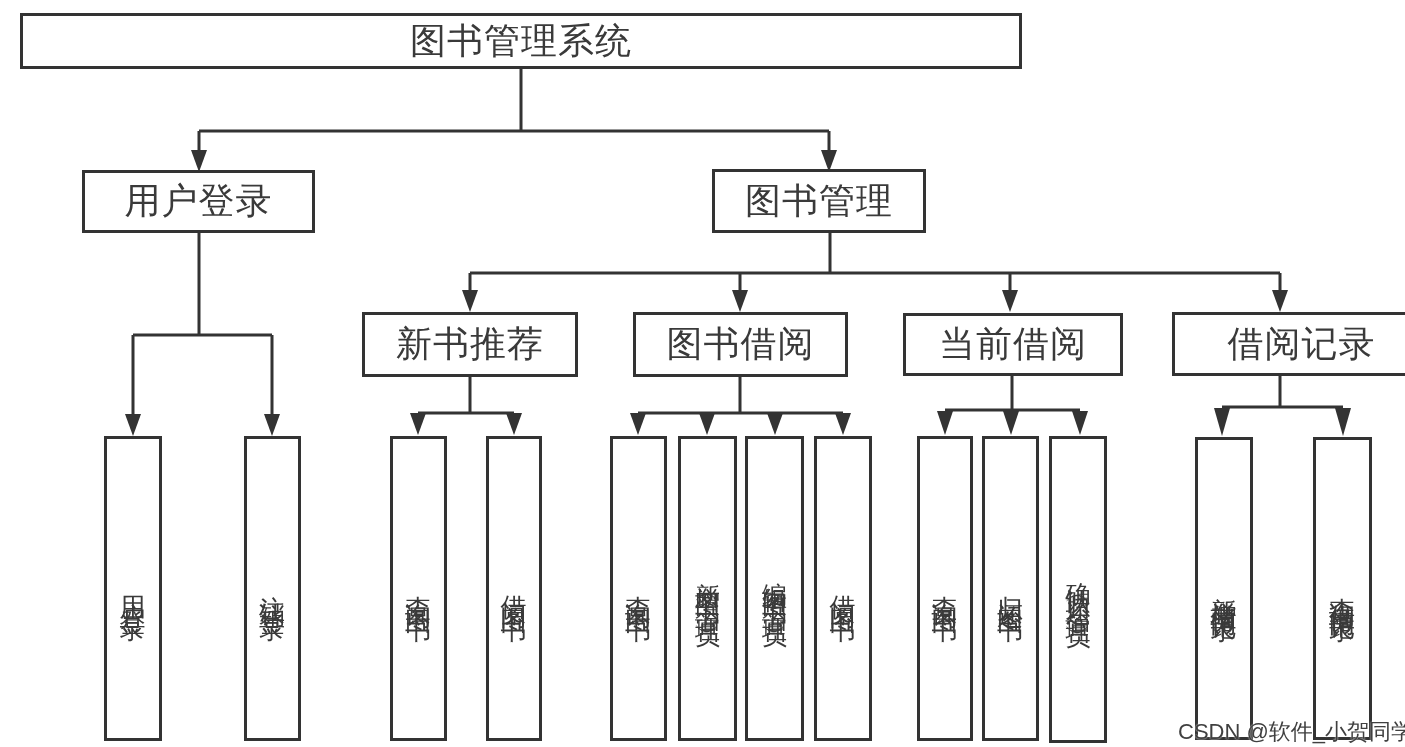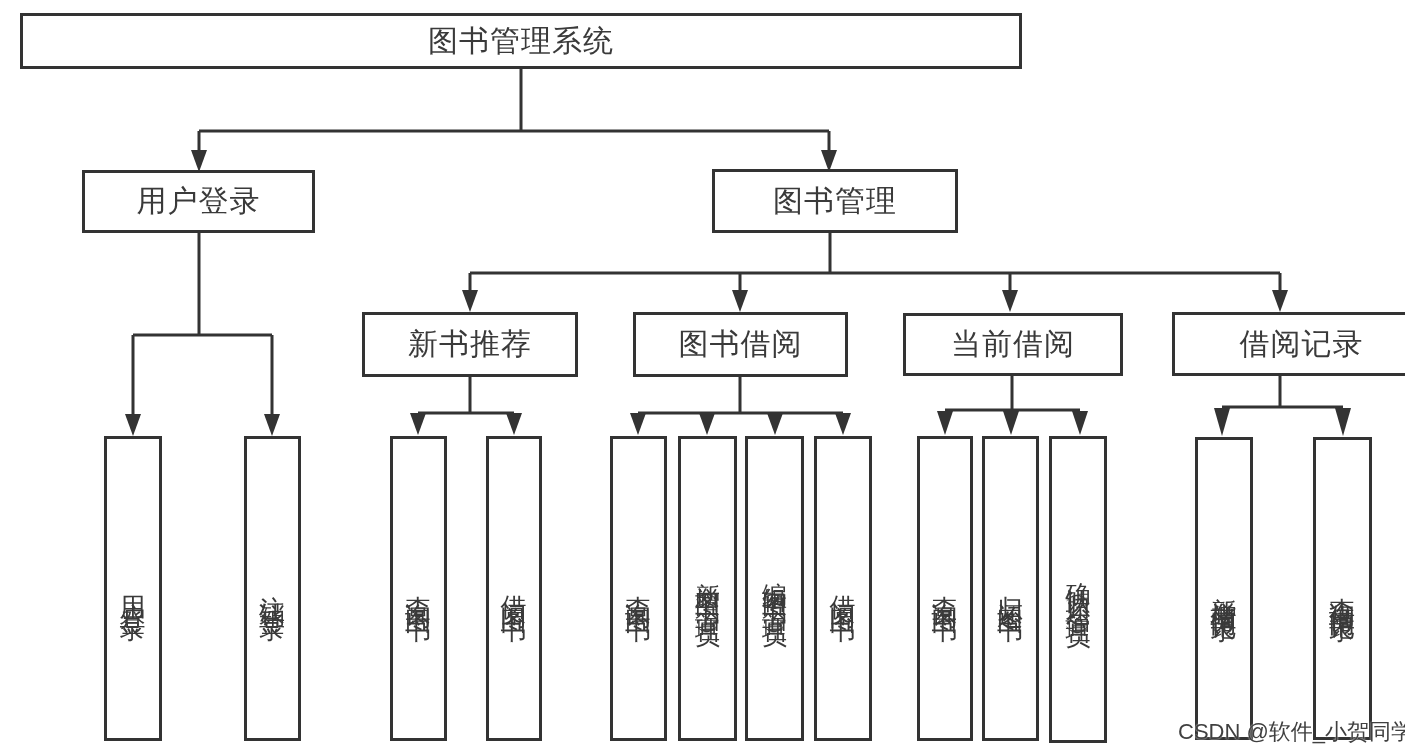--- a/index.html
+++ b/index.html
@@ -5,21 +5,21 @@
   html,body{margin:0;padding:0;background:#ffffff;}
   .stage{
     position:relative;width:1405px;height:747px;background:#ffffff;overflow:hidden;
     font-family:"Liberation Sans","DejaVu Sans",sans-serif;color:#3a3a3a;
   }
   .connectors{position:absolute;left:0;top:0;width:1405px;height:747px;}
   .node{
     position:absolute;box-sizing:border-box;background:#ffffff;border:3px solid #333333;
     display:flex;align-items:center;justify-content:center;text-align:center;
   }
-  .hlabel{font-size:30px;letter-spacing:1px;white-space:nowrap;}
+  .hlabel{font-size:36px;letter-spacing:1px;white-space:nowrap;}
   .vtxt{
     writing-mode:vertical-rl;text-orientation:mixed;white-space:nowrap;
     font-size:26px;letter-spacing:7px;line-height:1;
   }
   .vt6{letter-spacing:4px;}
   .vt9{font-size:25px;letter-spacing:6px;}
   .watermark{
     position:absolute;left:1178px;top:717px;width:226px;text-align:right;
     font-size:22px;color:#404040;white-space:nowrap;
     text-shadow:0 0 2px #ffffff;
@@ -63,21 +63,21 @@
     </g>
   </svg>
 
   <div class="node" style="left:20px;top:13px;width:1002px;height:56px;">
     <span class="hlabel">图书管理系统</span>
   </div>
 
   <div class="node" style="left:82px;top:170px;width:233px;height:63px;">
     <span class="hlabel">用户登录</span>
   </div>
-  <div class="node" style="left:712px;top:169px;width:246px;height:64px;">
+  <div class="node" style="left:712px;top:169px;width:214px;height:64px;">
     <span class="hlabel">图书管理</span>
   </div>
 
   <div class="node" style="left:362px;top:312px;width:216px;height:65px;">
     <span class="hlabel">新书推荐</span>
   </div>
   <div class="node" style="left:633px;top:312px;width:215px;height:65px;">
     <span class="hlabel">图书借阅</span>
   </div>
   <div class="node" style="left:903px;top:313px;width:220px;height:63px;">

